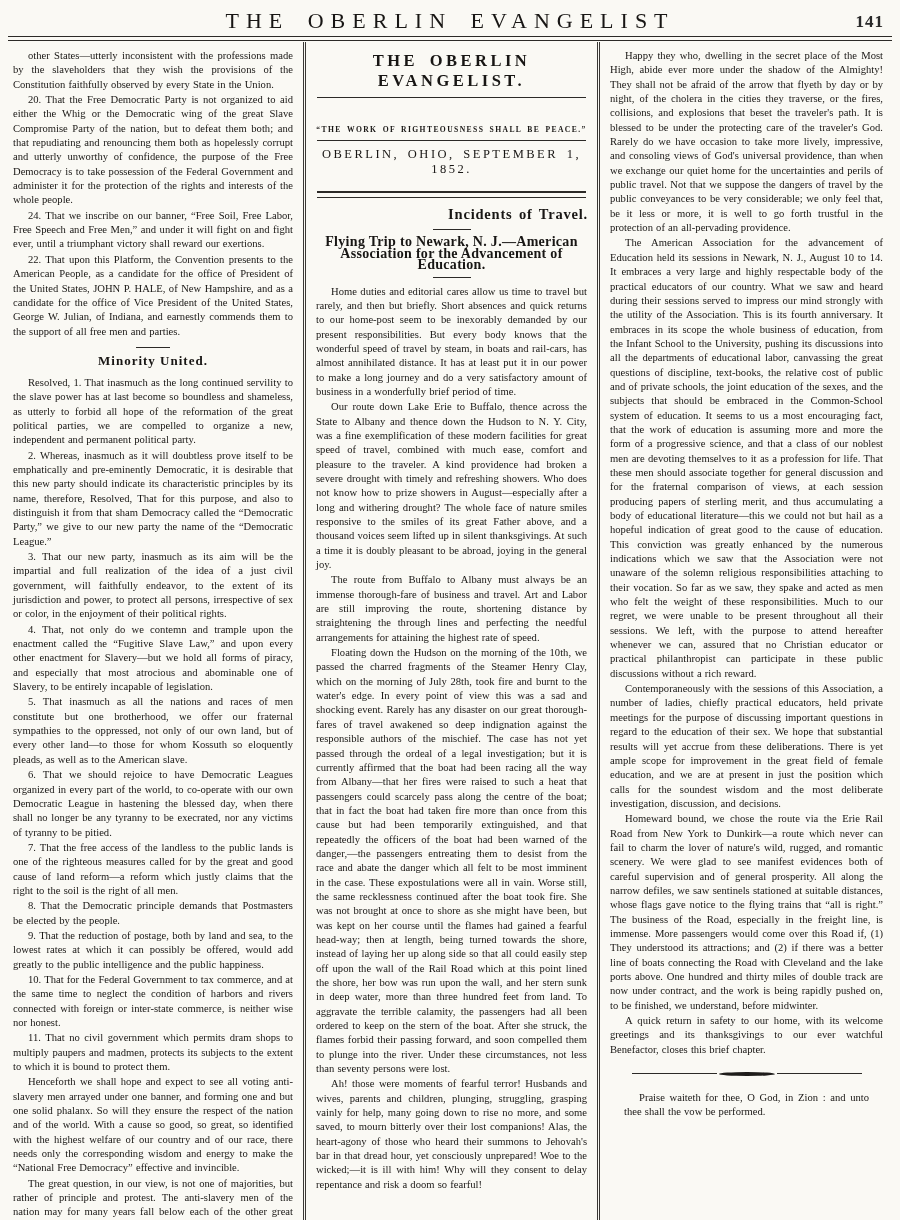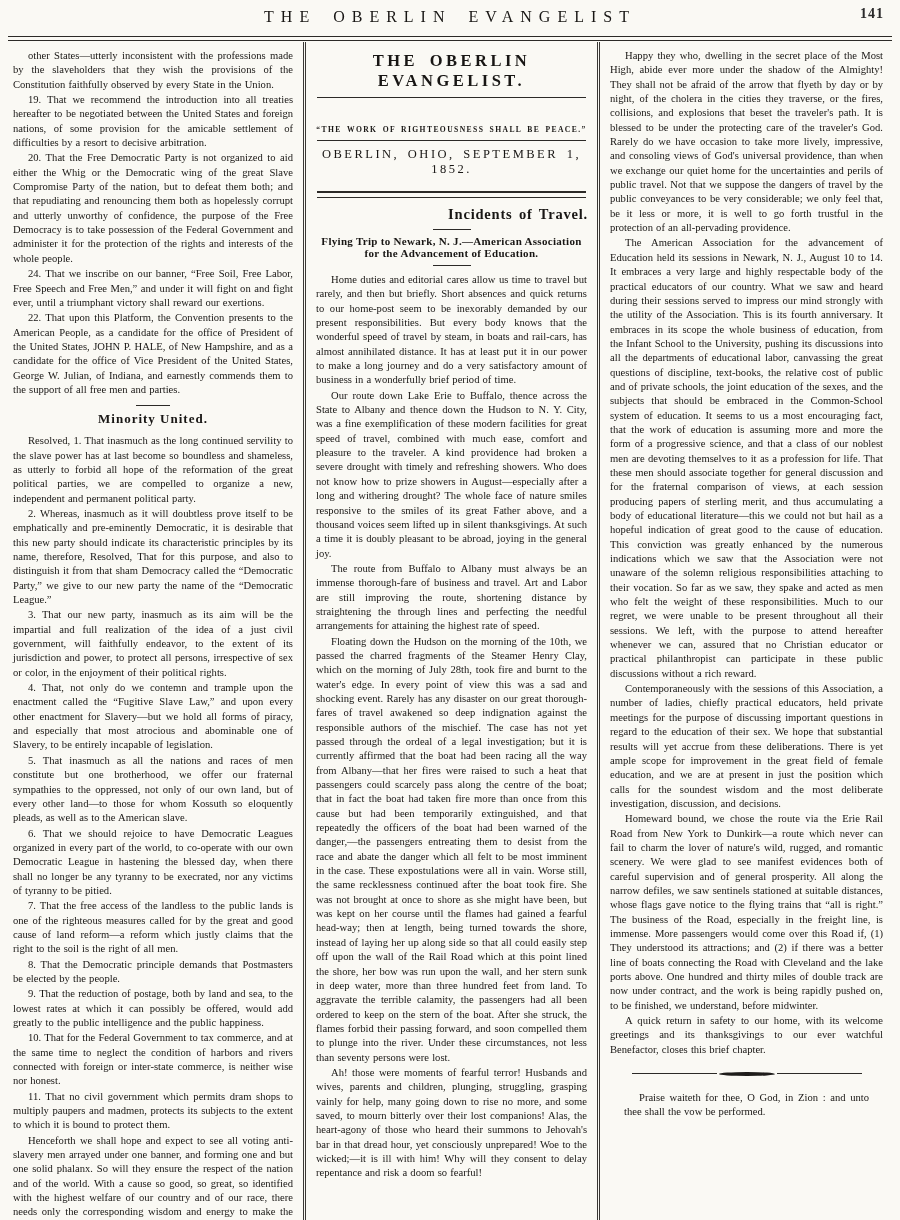--- a/index.html
+++ b/index.html
@@ -13,26 +13,26 @@
   .page{
     position:relative;width:900px;height:1220px;
     background:#faf9f4;
     box-sizing:border-box;
   }
   
   .running-head{position:relative;height:30px;}
   .running-title{
     position:absolute;left:0;right:0;top:8px;
     text-align:center;
-    font-size:16px;letter-spacing:7px;word-spacing:6px;
+    font-size:22px;letter-spacing:7px;word-spacing:6px;
     font-weight:500;
   }
   .page-num{
-    position:absolute;right:16px;top:6px;
-    font-size:14px;font-weight:bold;letter-spacing:1px;color:#2a2a2a;
+    position:absolute;right:16px;top:12px;
+    font-size:17px;font-weight:bold;letter-spacing:1px;color:#2a2a2a;
   }
   .head-rule{
     margin:6px 8px 0 8px;height:3px;
     border-top:1px solid #2c2a27;border-bottom:1px solid #2c2a27;
   }
   
   .columns{display:flex;height:1180px;margin-top:1px;}
   .col{box-sizing:border-box;overflow:hidden;}
   .col-left{width:303px;padding:6px 9px 0 12px;}
   .col-mid{
@@ -74,21 +74,21 @@
   .mast-rule-heavy{
     height:4px;margin:0 2px 8px 2px;
     border-top:2px solid #2c2a27;border-bottom:1px solid #2c2a27;
   }
   .article-title{
     text-align:right;font-weight:bold;font-size:14.5px;
     letter-spacing:0.8px;word-spacing:2px;margin:2px 0 0 0;
   }
   .short-rule{width:38px;height:1px;background:#2c2a27;margin:6px auto;}
   .article-subtitle{
-    text-align:center;font-weight:bold;font-size:11px;
+    text-align:center;font-weight:bold;font-size:14px;
     letter-spacing:0.3px;margin:0 4px;
     line-height:11.5px;
   }
   .mid-body{margin-top:7px;}
   
   .end-divider{
     display:flex;align-items:center;justify-content:center;
     margin:14px auto 10px auto;width:230px;height:5px;
   }
   .end-divider .line{flex:1;height:1px;background:#2c2a27;}
@@ -106,21 +106,20 @@
   <div class="running-head">
     <div class="running-title">THE OBERLIN EVANGELIST</div>
     <div class="page-num">141</div>
   </div>
   <div class="head-rule"></div>
 
   <div class="columns">
 
     <div class="col col-left">
       <p class="bt">other States—utterly inconsistent with the professions made by the slaveholders that they wish the provisions of the Constitution faithfully observed by every State in the Union.</p>
-      <p class="bt">19. That we recommend the introduction into all treaties hereafter to be negotiated between the United States and foreign nations, of some provision for the amicable settlement of difficulties by a resort to decisive arbitration.</p>
       <p class="bt">20. That the Free Democratic Party is not organized to aid either the Whig or the Democratic wing of the great Slave Compromise Party of the nation, but to defeat them both; and that repudiating and renouncing them both as hopelessly corrupt and utterly unworthy of confidence, the purpose of the Free Democracy is to take possession of the Federal Government and administer it for the protection of the rights and interests of the whole people.</p>
       <p class="bt">24. That we inscribe on our banner, “Free Soil, Free Labor, Free Speech and Free Men,” and under it will fight on and fight ever, until a triumphant victory shall reward our exertions.</p>
       <p class="bt">22. That upon this Platform, the Convention presents to the American People, as a candidate for the office of President of the United States, JOHN P. HALE, of New Hampshire, and as a candidate for the office of Vice President of the United States, George W. Julian, of Indiana, and earnestly commends them to the support of all free men and parties.</p>
 
       <div class="minor-rule"></div>
       <h3 class="minority-heading">Minority United.</h3>
 
       <p class="bt">Resolved, 1. That inasmuch as the long continued servility to the slave power has at last become so boundless and shameless, as utterly to forbid all hope of the reformation of the great political parties, we are compelled to organize a new, independent and permanent political party.</p>
       <p class="bt">2. Whereas, inasmuch as it will doubtless prove itself to be emphatically and pre-eminently Democratic, it is desirable that this new party should indicate its characteristic principles by its name, therefore, Resolved, That for this purpose, and also to distinguish it from that sham Democracy called the “Democratic Party,” we give to our new party the name of the “Democratic League.”</p>
       <p class="bt">3. That our new party, inasmuch as its aim will be the impartial and full realization of the idea of a just civil government, will faithfully endeavor, to the extent of its jurisdiction and power, to protect all persons, irrespective of sex or color, in the enjoyment of their political rights.</p>

